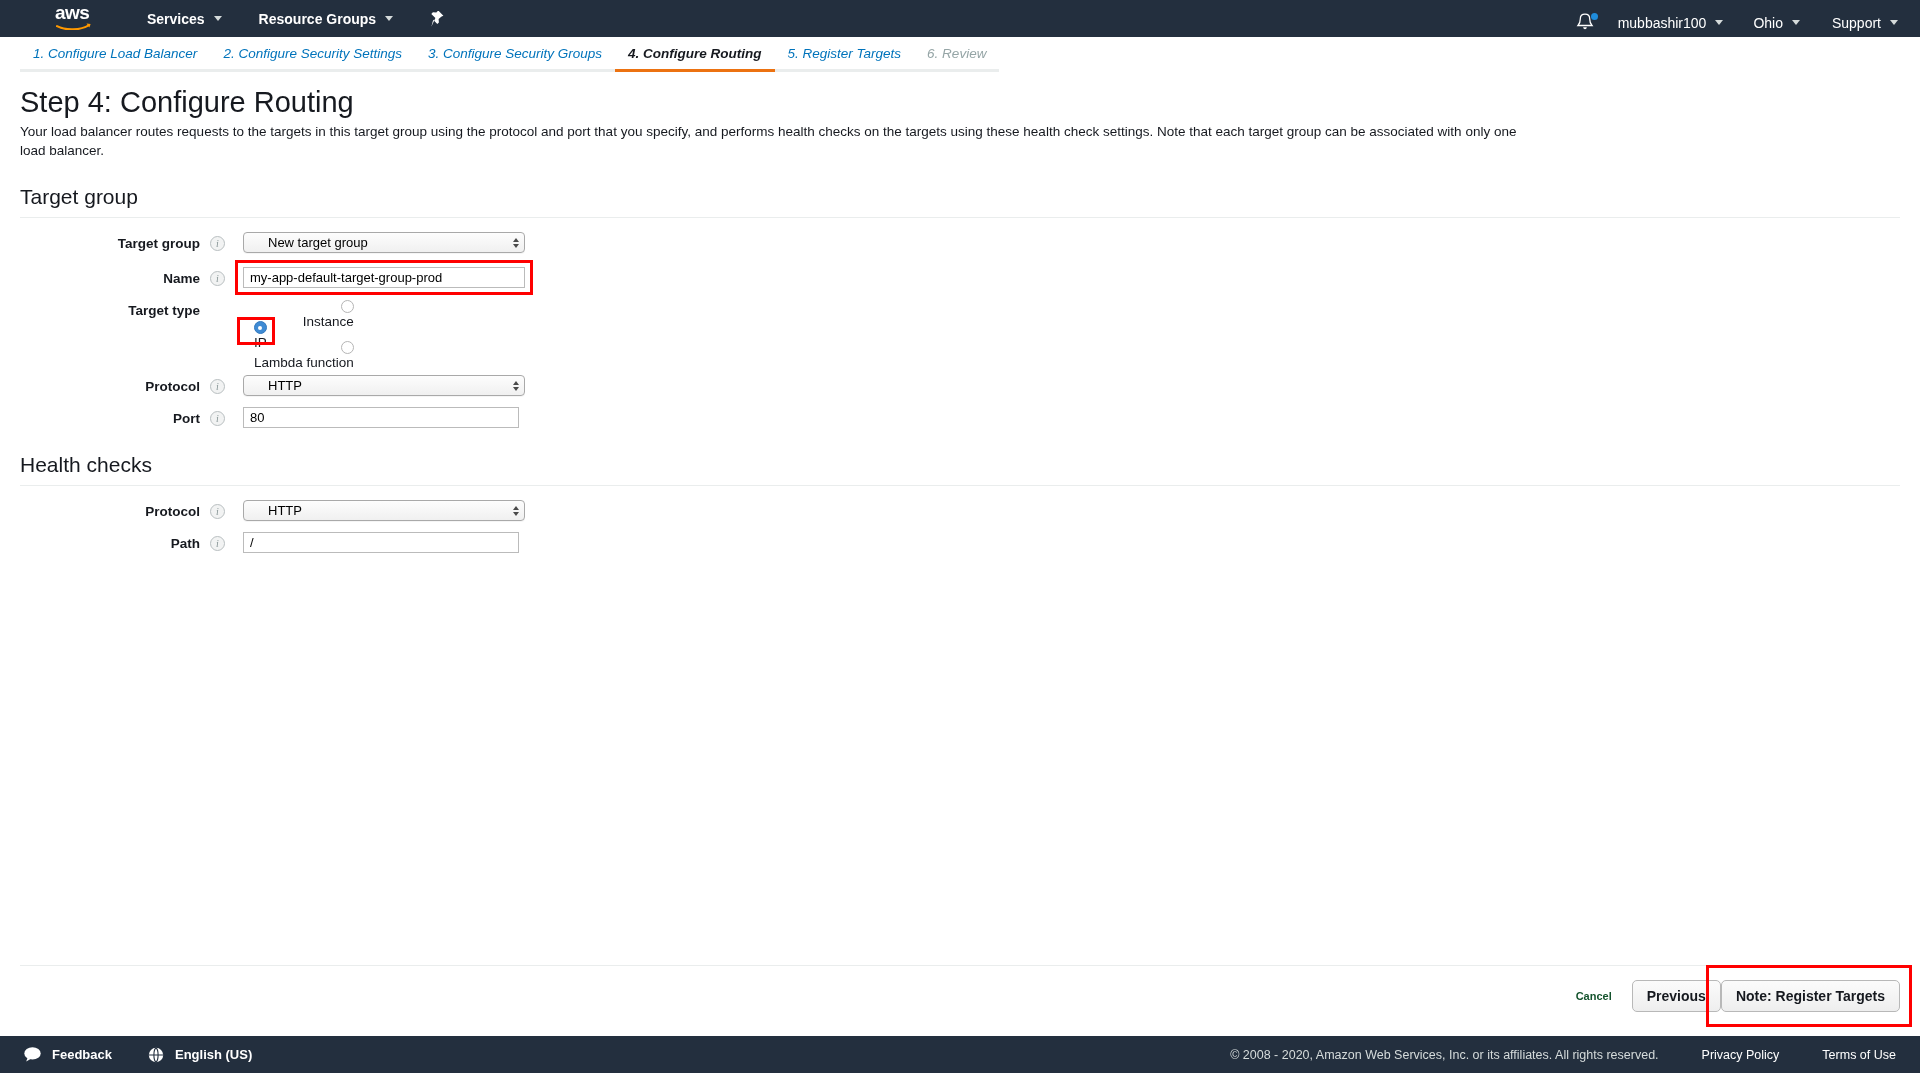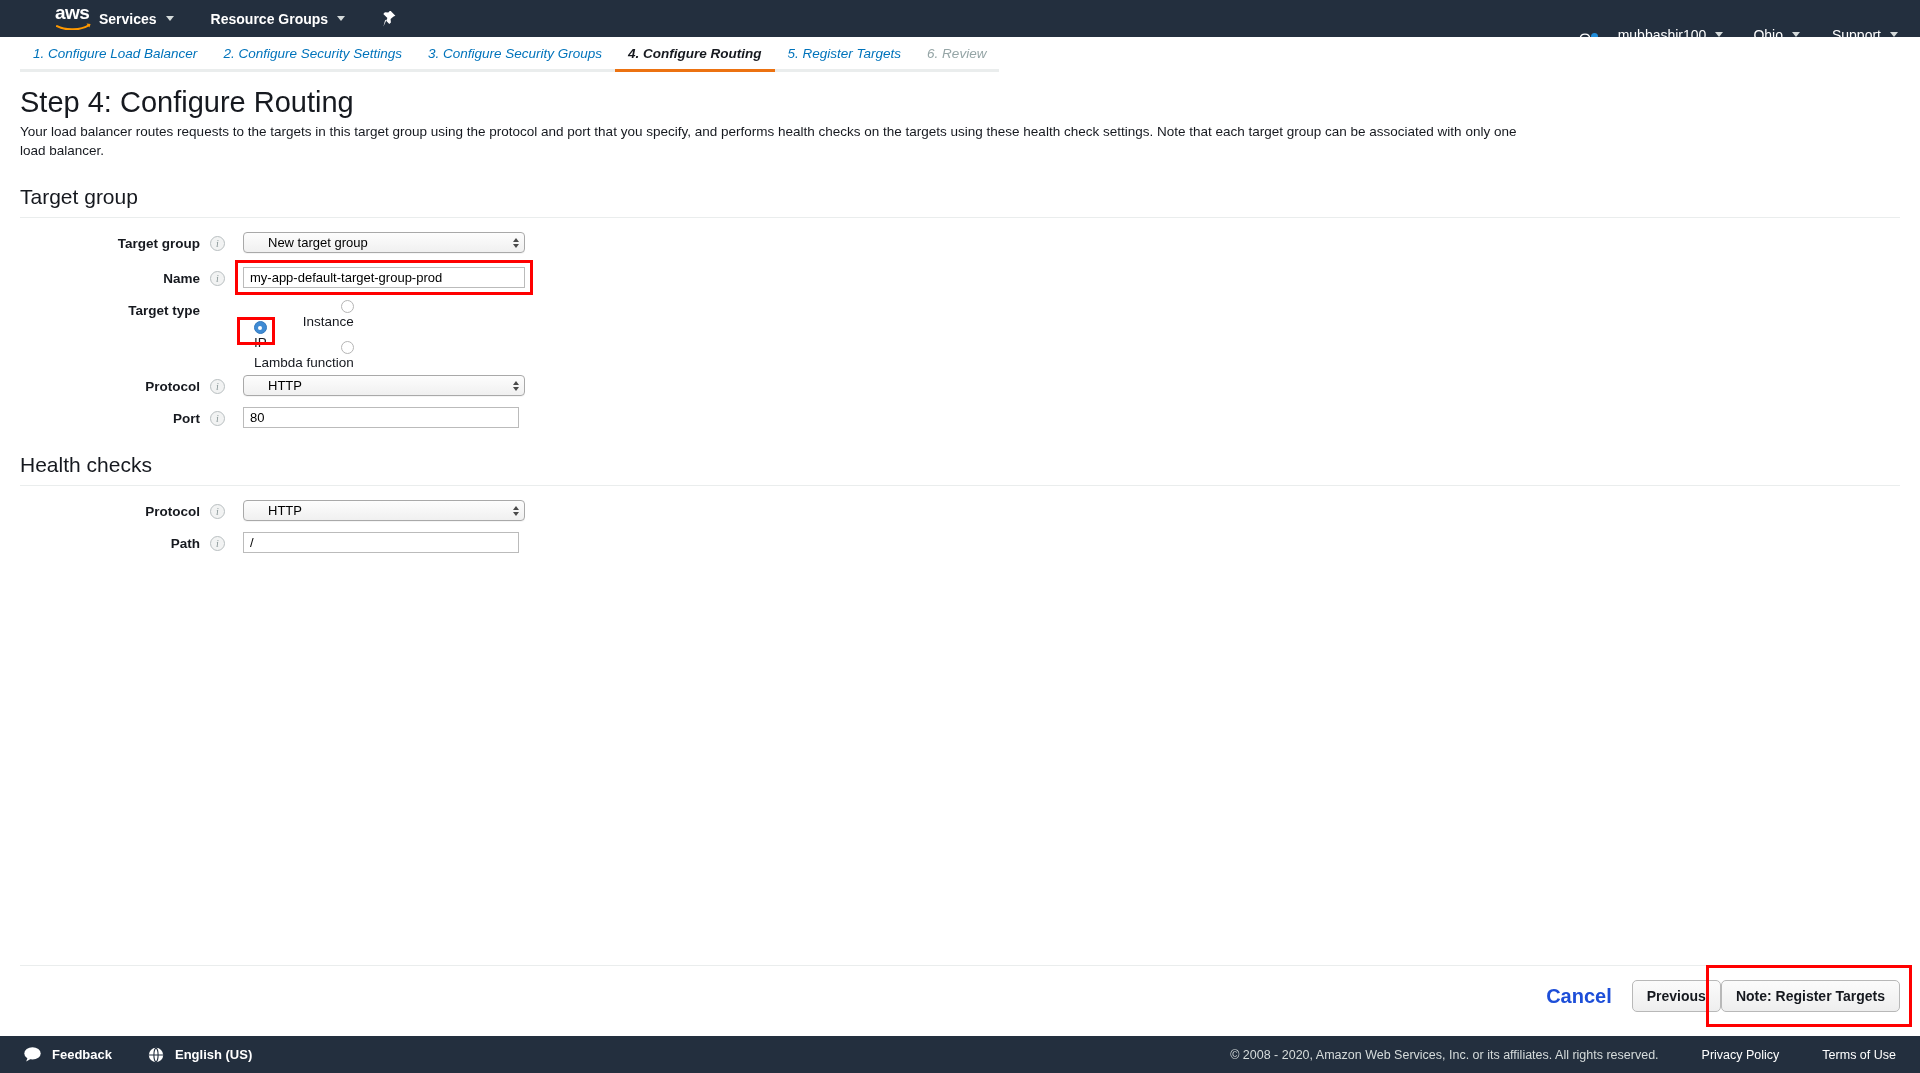--- a/index.html
+++ b/index.html
@@ -46,44 +46,44 @@
     color: #ffffff;
     font-size: 14px;
     font-weight: 700;
     display: flex;
     align-items: center;
     height: 37px;
     padding: 0 0px;
     cursor: pointer;
     white-space: nowrap;
   }
-  .nav-services { }
+  .nav-services { margin-left: 48px; }
   .nav-resgroups { margin-left: 37px; }
   .caret {
     display: inline-block;
     margin-left: 9px;
     width: 0; height: 0;
     border-left: 4px solid transparent;
     border-right: 4px solid transparent;
     border-top: 5px solid #d5dbdb;
   }
   .pin-icon {
     margin-left: 38px;
     width: 14px; height: 16px;
     display: flex;
     align-items: center;
     cursor: pointer;
   }
   .nav-right {
     position: absolute;
     right: 0;
-    top: 16px;
+    top: 4px;
     height: 37px;
     display: flex;
-    align-items: flex-end;
+    align-items: center;
   }
   .bell-wrap {
     position: relative;
     width: 20px; height: 20px;
     margin-right: 22px;
     cursor: pointer;
   }
   .bell-dot {
     position: absolute;
     right: -2px; top: 0px;
@@ -312,22 +312,22 @@
     left: 20px;
     right: 20px;
     top: 965px;
     border-top: 1px solid #eaeded;
     display: flex;
     align-items: center;
     justify-content: flex-end;
     padding-top: 14px;
   }
   .link-cancel {
-    color: #1d4ed8;
-    font-size: 20px;
+    color: #14532d;
+    font-size: 11px;
     font-weight: 700;
     cursor: pointer;
     margin-right: 20px;
   }
   .btn {
     font-size: 14px;
     font-weight: 700;
     color: #16191f;
     background: linear-gradient(#fbfbfb, #eeeeee);
     border: 1px solid #b8b8b8;

